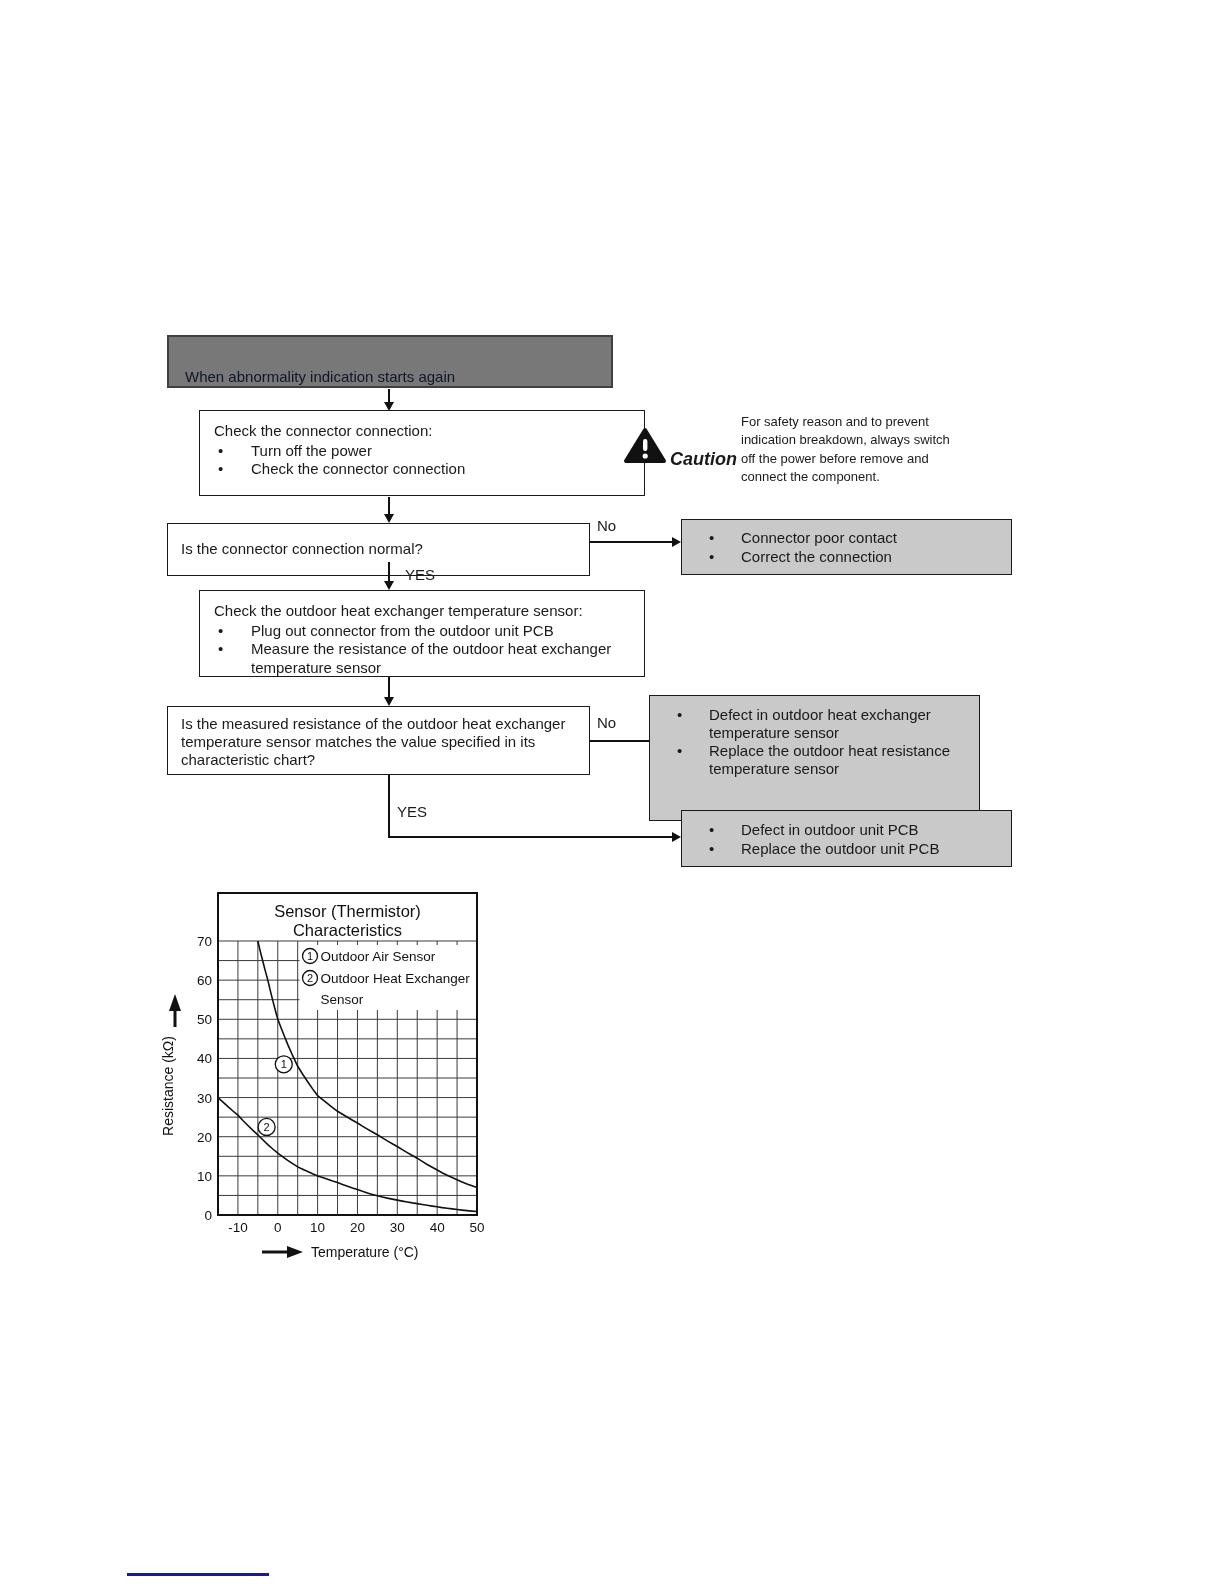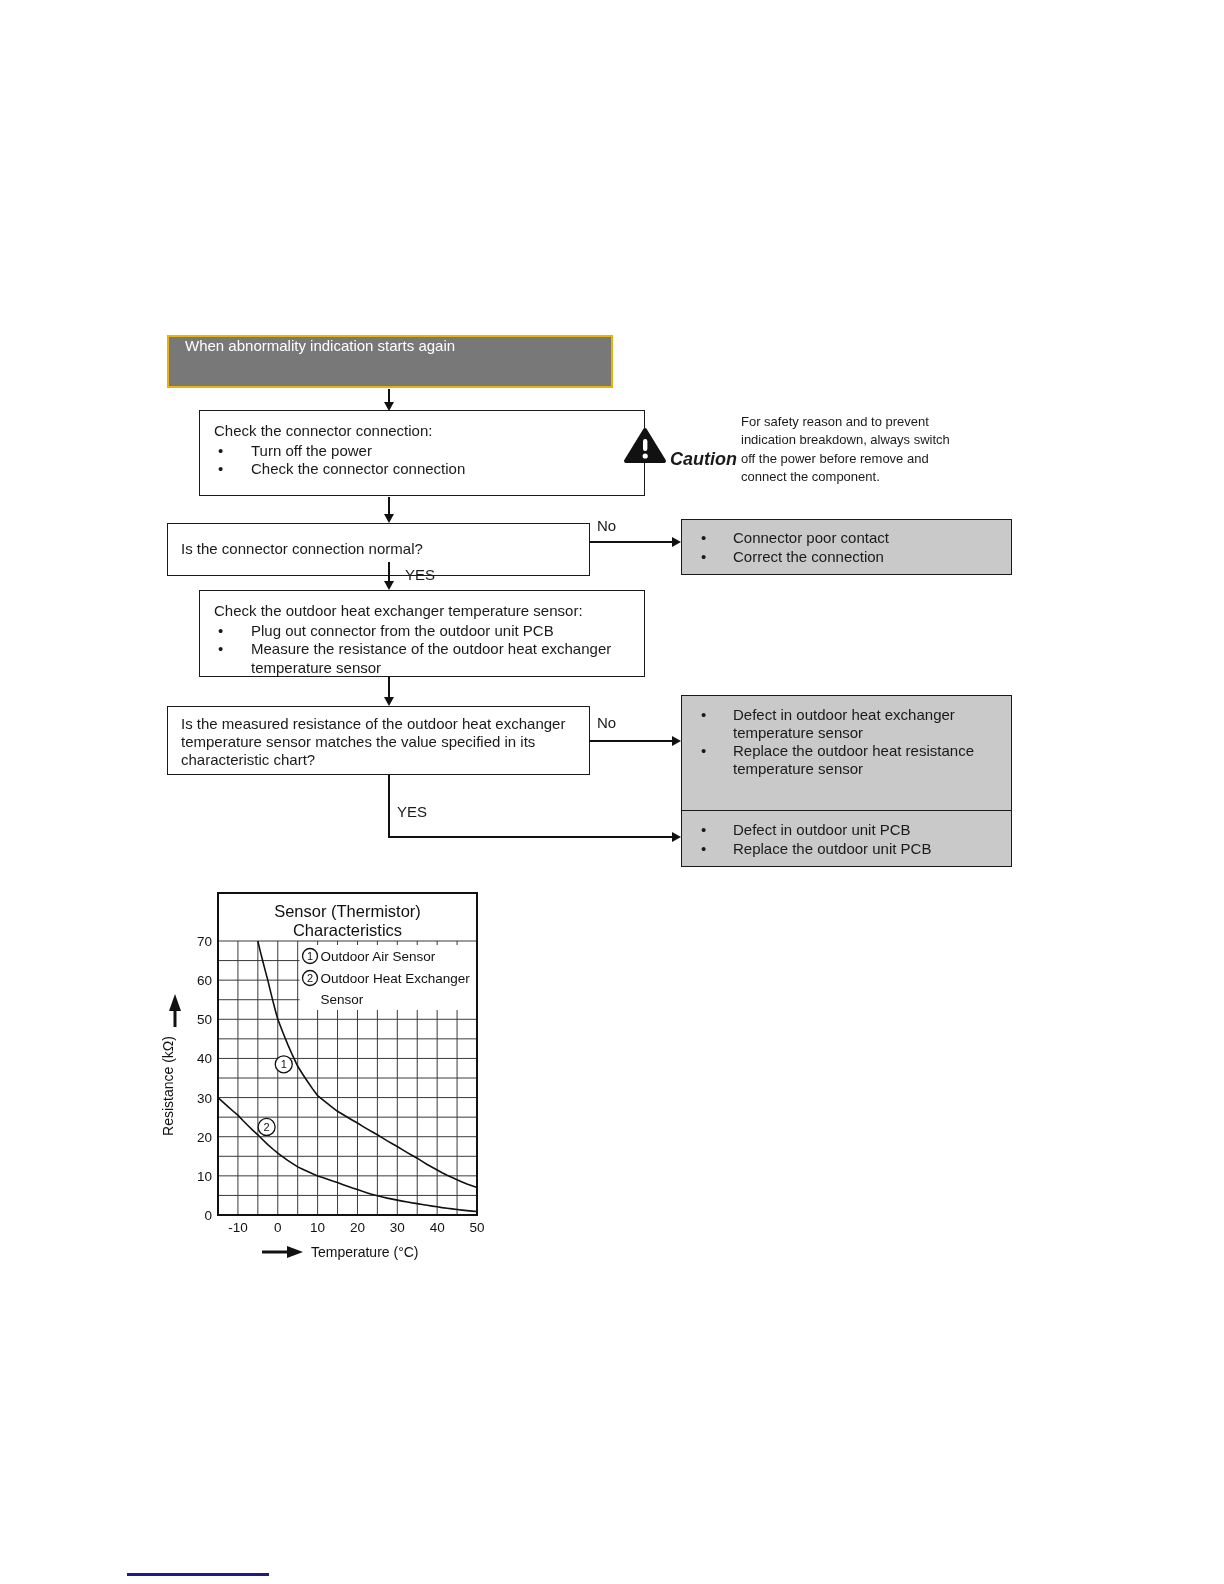--- a/index.html
+++ b/index.html
@@ -1,21 +1,21 @@
 <!DOCTYPE html>
 <html style="--start-bg: #787878; --start-text: #ffffff; --result-bg: #c9c9c9; --line: #111111; --footer-rule: #1b1b8e;"><head>
 <meta charset="utf-8">
 <style>
   html,body{margin:0;padding:0;background:#fff;}
   .page{position:relative;width:1224px;height:1584px;background:#fff;overflow:hidden;
         font-family:"Liberation Sans","DejaVu Sans",sans-serif;color:#1a1a1a;}
   .fbox{position:absolute;border:1.5px solid #1a1a1a;background:#fff;font-size:15px;
-        line-height:18.5px;box-sizing:border-box;}
-  .start{background:var(--start-bg,#787878);color:#ffffff;border:2px solid #eab308;
-         display:flex;align-items:flex-start;padding:0 16px;}
+        line-height:18.5px;box-sizing:border-box;padding-left:8px;}
+  .start{background:var(--start-bg,#787878);color:#0f172a;border:2px solid #404040;
+         display:flex;align-items:flex-end;padding:0 16px;}
   .step{padding:11px 6px 0 14px;margin-left:32px;}
   .step .title{margin-bottom:1px;}
   .q{display:flex;align-items:center;padding:0 6px 0 13px;}
   .gray{background:var(--result-bg,#c9c9c9);}
   .brow{display:flex;align-items:flex-start;}
   .bdot{width:37px;flex:none;padding-left:4px;box-sizing:border-box;}
   .bdot::before{content:"\2022";}
   .btxt{flex:1;padding-right:8px;}
   .gray .bdot{width:51px;padding-left:19px;}
   .g1{padding-top:8px;line-height:19px;}
@@ -113,21 +113,21 @@
   <div class="ah-down" style="left:384px;top:697px"></div>
 
   <div class="fbox" style="left:167px;top:706px;width:423px;height:69px;padding:8px 12px 0 13px;line-height:18px">
     <span>Is the measured resistance of the outdoor heat exchanger temperature sensor matches the value specified in its characteristic chart?</span>
   </div>
 
   <div class="flowlabel" style="left:597px;top:714px">No</div>
   <div class="line" style="left:589px;top:740px;width:85px;height:2px"></div>
   <div class="ah-right" style="left:672px;top:736px"></div>
 
-  <div class="fbox gray g2" style="left:681px;top:695px;width:331px;height:126px">
+  <div class="fbox gray g2" style="left:649px;top:695px;width:331px;height:126px">
     <div class="brow">
       <span class="bdot"></span>
       <span class="btxt">Defect in outdoor heat exchanger temperature sensor</span>
     </div>
     <div class="brow">
       <span class="bdot"></span>
       <span class="btxt">Replace the outdoor heat resistance temperature sensor</span>
     </div>
   </div>
 

